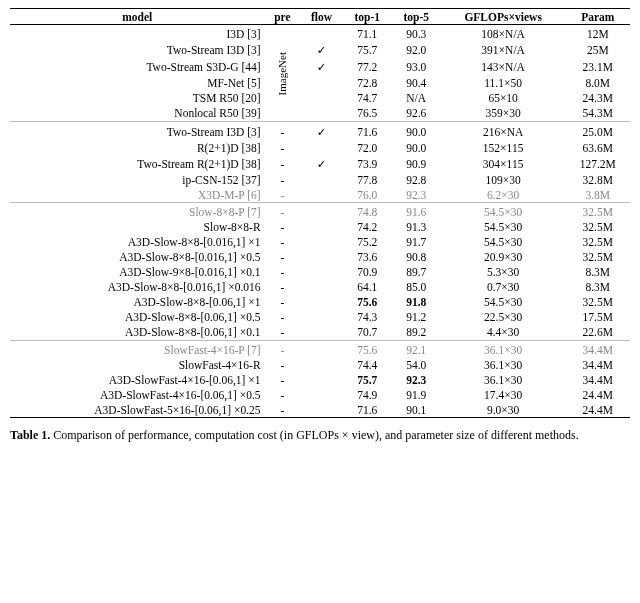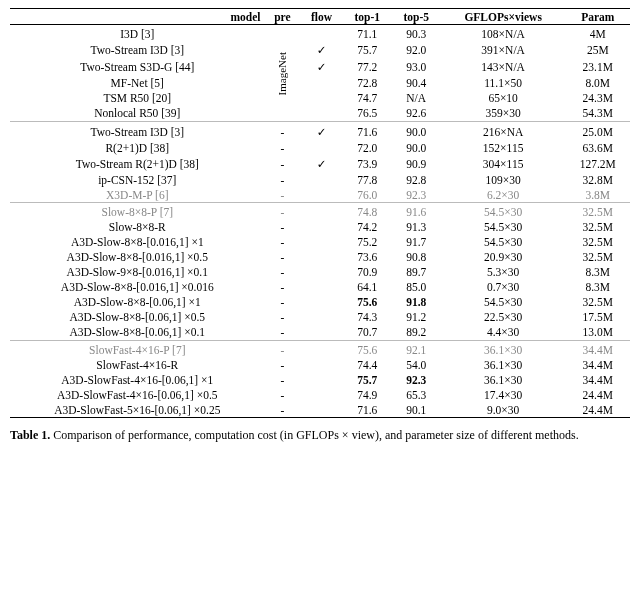--- a/index.html
+++ b/index.html
@@ -20,25 +20,25 @@
       padding: 1.5px 4px;
       text-align: center;
       white-space: nowrap;
     }
     th {
       font-weight: bold;
       border-top: 1.5px solid #000;
       border-bottom: 1px solid #000;
     }
     td:first-child {
+      text-align: right;
+      margin-top: 32px;
+    }
+    th:first-child {
       text-align: center;
-      margin-top: 32px;
-    }
-    th:first-child {
-      text-align: right;
     }
     .last-row {
       border-bottom: 1.5px solid #000;
     }
     .gray-row td {
       color: #888;
     }
     .imagenet-cell {
       writing-mode: vertical-rl;
       transform: rotate(180deg);
@@ -76,21 +76,21 @@
     </tr>
   </thead>
   <tbody id="table-body">
   <tr class="section-divider">
         <td>I3D [3]</td>
         <td rowspan="6"><span class="imagenet-cell">ImageNet</span></td>
         <td></td>
         <td>71.1</td>
         <td>90.3</td>
         <td>108×N/A</td>
-        <td>4M</td>
+        <td>12M</td>
       </tr>
       <tr>
         <td>Two-Stream I3D [3]</td>
         <td>✓</td>
         <td>75.7</td>
         <td>92.0</td>
         <td>391×N/A</td>
         <td>25M</td>
       </tr>
       <tr>
@@ -242,21 +242,21 @@
         <td>22.5×30</td>
         <td>17.5M</td>
       </tr>
       <tr>
         <td>A3D-Slow-8×8-[0.06,1] ×0.1</td>
         <td>-</td>
         <td></td>
         <td>70.7</td>
         <td>89.2</td>
         <td>4.4×30</td>
-        <td>13.0M</td>
+        <td>22.6M</td>
       </tr>
       <tr class="section-divider gray-row">
         <td>SlowFast-4×16-P [7]</td>
         <td>-</td>
         <td></td>
         <td>75.6</td>
         <td>92.1</td>
         <td>36.1×30</td>
         <td>34.4M</td>
       </tr>
@@ -276,21 +276,21 @@
         <td><strong>75.7</strong></td>
         <td><strong>92.3</strong></td>
         <td>36.1×30</td>
         <td>34.4M</td>
       </tr>
       <tr>
         <td>A3D-SlowFast-4×16-[0.06,1] ×0.5</td>
         <td>-</td>
         <td></td>
         <td>74.9</td>
-        <td>65.3</td>
+        <td>91.9</td>
         <td>17.4×30</td>
         <td>24.4M</td>
       </tr>
       <tr class="last-row">
         <td>A3D-SlowFast-5×16-[0.06,1] ×0.25</td>
         <td>-</td>
         <td></td>
         <td>71.6</td>
         <td>90.1</td>
         <td>9.0×30</td>

